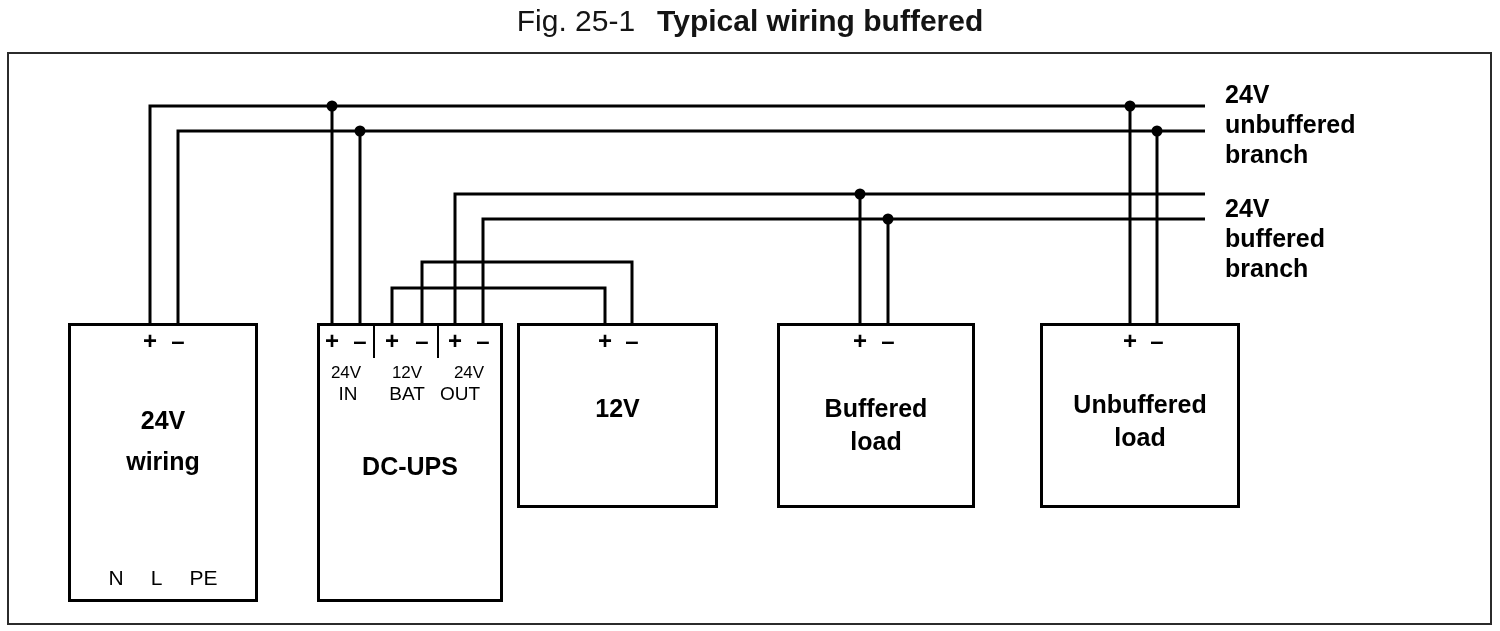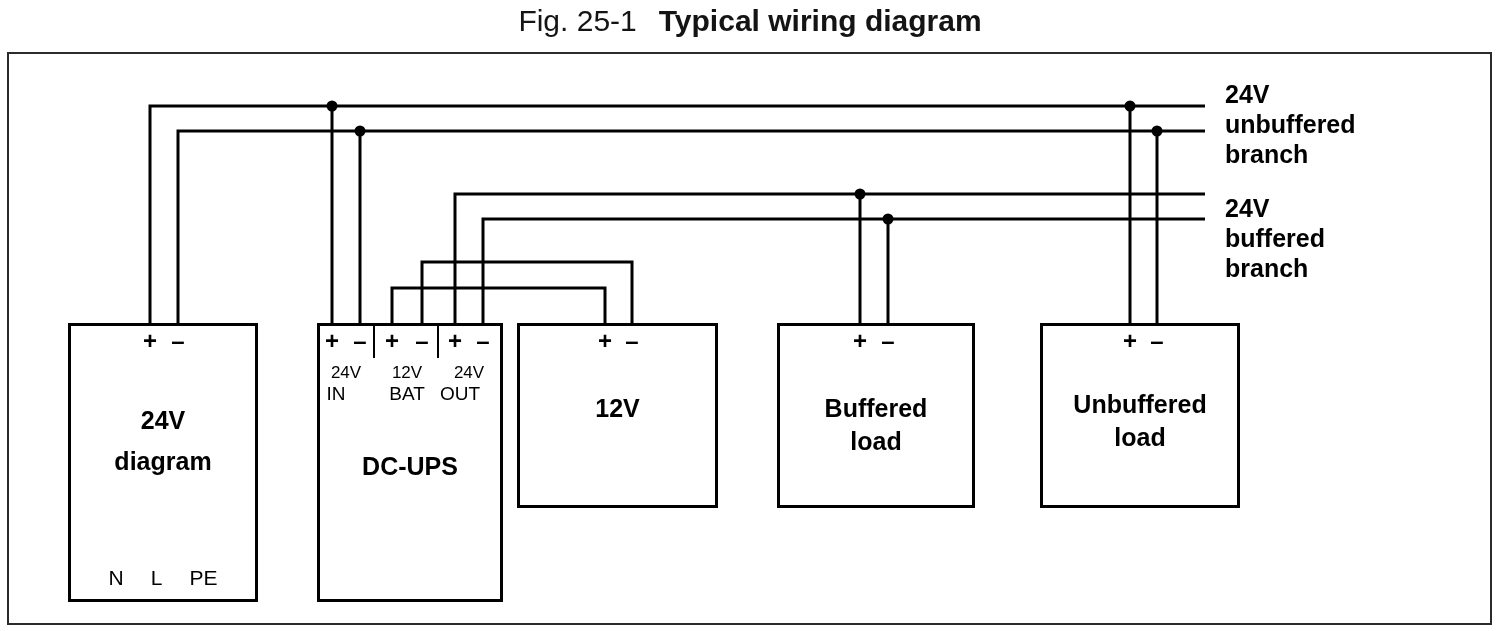--- a/index.html
+++ b/index.html
@@ -29,21 +29,21 @@
   .nlpe { position:absolute; bottom:9px; left:0; width:100%; display:flex; justify-content:center; gap:27px; font-size:21px; }
 
   .branch-label { position:absolute; font-weight:700; font-size:25px; line-height:30px; color:#000; }
 </style>
 </head>
 <body>
 
 <div class="canvas">
 
   <div class="title">
-    <span class="fig">Fig. 25-1</span><span class="main">Typical wiring diagram</span>
+    <span class="fig">Fig. 25-1</span><span class="main">Typical wiring buffered</span>
   </div>
 
   <div class="frame"></div>
 
   <svg class="wires" width="1500" height="631" viewBox="0 0 1500 631" aria-hidden="true">
     <g stroke="#000" stroke-width="3" fill="none">
 
       <polyline points="150,323 150,106 1205,106"></polyline>
       <polyline points="178,323 178,131 1205,131"></polyline>
 
@@ -81,42 +81,42 @@
     <div>24V</div>
     <div>buffered</div>
     <div>branch</div>
   </div>
 
   <div class="box" style="left:68px; top:323px; width:190px; height:279px;">
     <span class="term" style="left:79px;">+</span>
     <span class="term" style="left:107px;">–</span>
     <div class="cname" style="top:80px;">24V</div>
     <div class="cname lh28" style="top:121px;">
-      <div>diagram</div>
+      <div>wiring</div>
     </div>
     <div class="nlpe">
       <span>N</span>
       <span>L</span>
       <span>PE</span>
     </div>
   </div>
 
   <div class="box" style="left:317px; top:323px; width:186px; height:279px;">
     <span class="term" style="left:12px;">+</span>
     <span class="term" style="left:40px;">–</span>
     <span class="term" style="left:72px;">+</span>
     <span class="term" style="left:102px;">–</span>
     <span class="term" style="left:135px;">+</span>
     <span class="term" style="left:163px;">–</span>
     <div class="sep" style="left:53px;"></div>
     <div class="sep" style="left:117px;"></div>
     <span class="gv" style="left:26px;">24V</span>
     <span class="gv" style="left:87px;">12V</span>
     <span class="gv" style="left:149px;">24V</span>
-    <span class="gn" style="left:16px;text-align:right;">IN</span>
+    <span class="gn" style="left:28px;text-align:right;">IN</span>
     <span class="gn" style="left:87px;">BAT</span>
     <span class="gn" style="left:140px;">OUT</span>
     <div class="cname lh33" style="top:124px;">
       <div>DC-UPS</div>
     </div>
   </div>
 
   <div class="box" style="left:517px; top:323px; width:201px; height:185px;">
     <span class="term" style="left:85px;">+</span>
     <span class="term" style="left:112px;">–</span>

